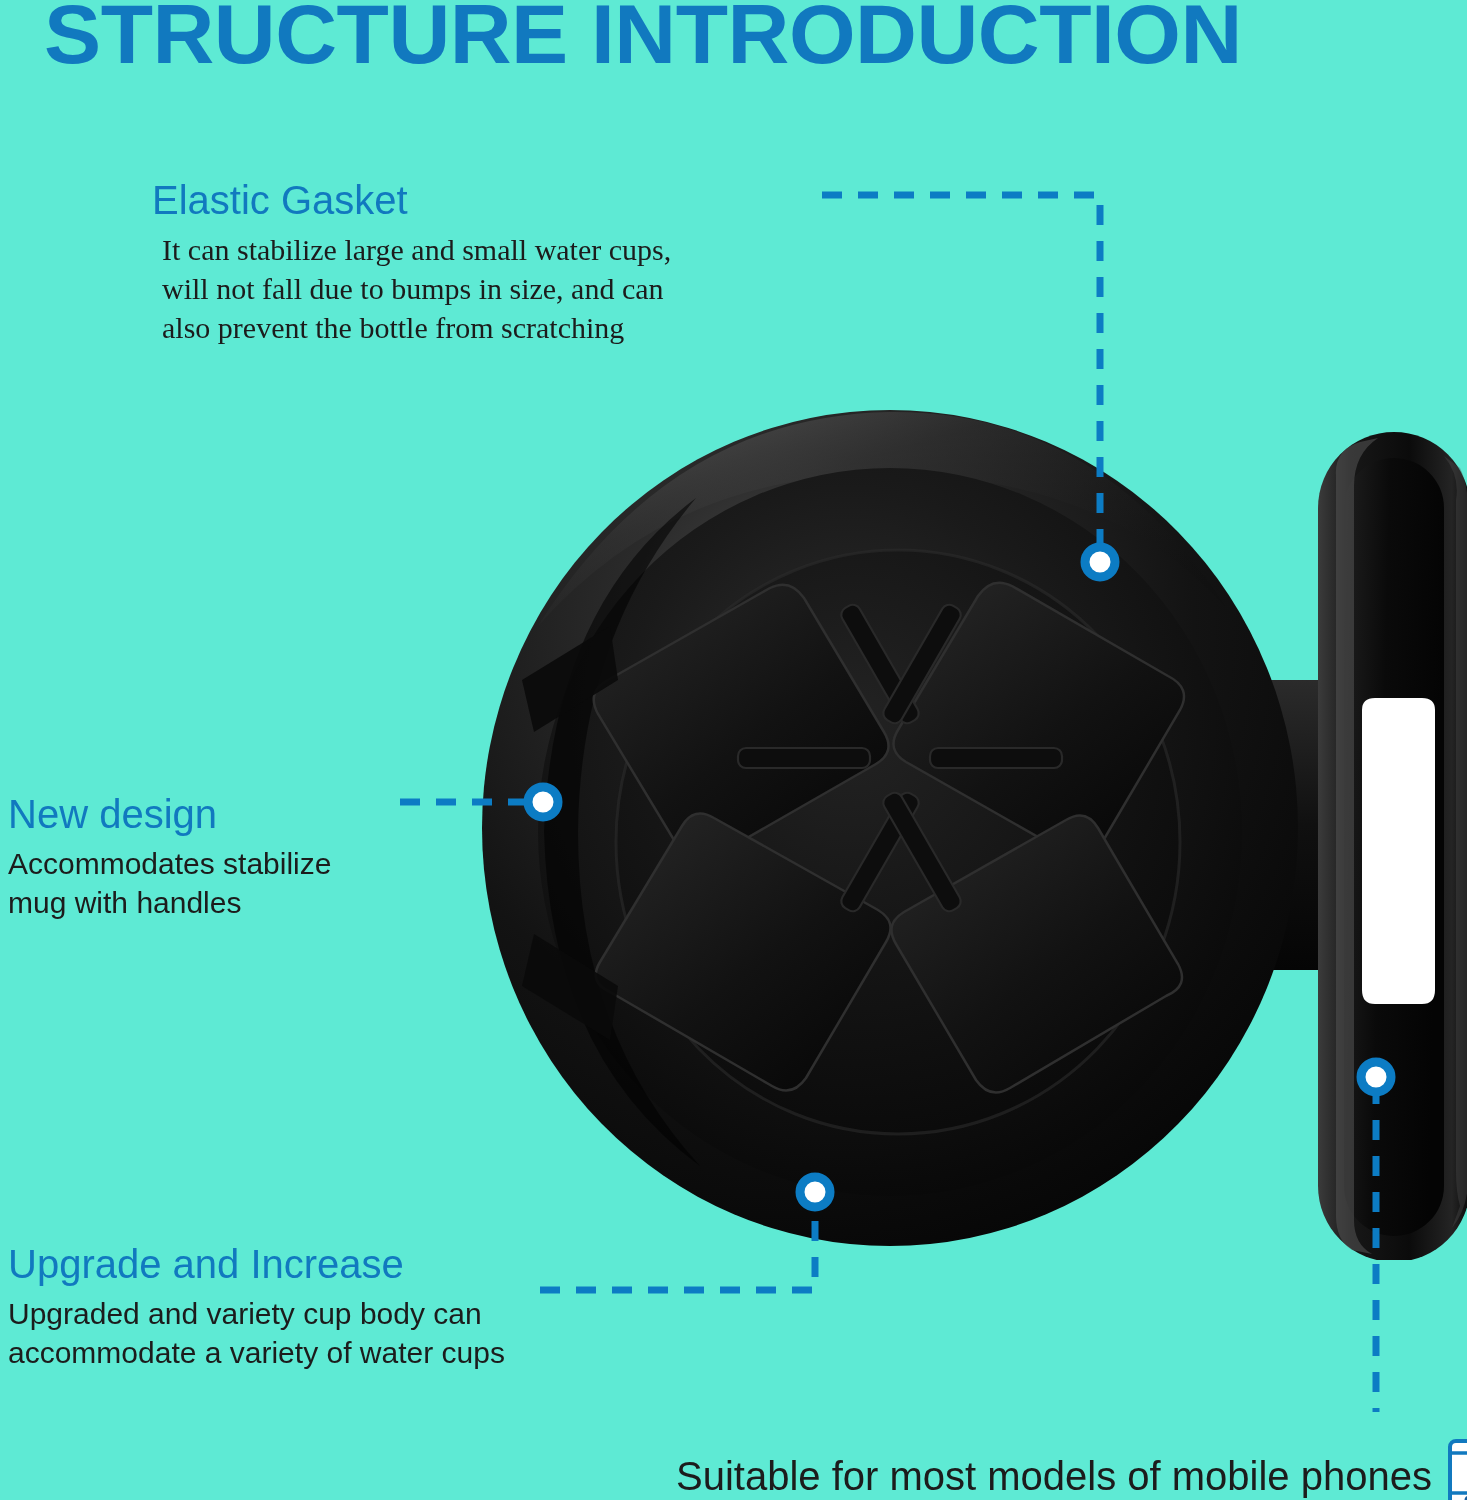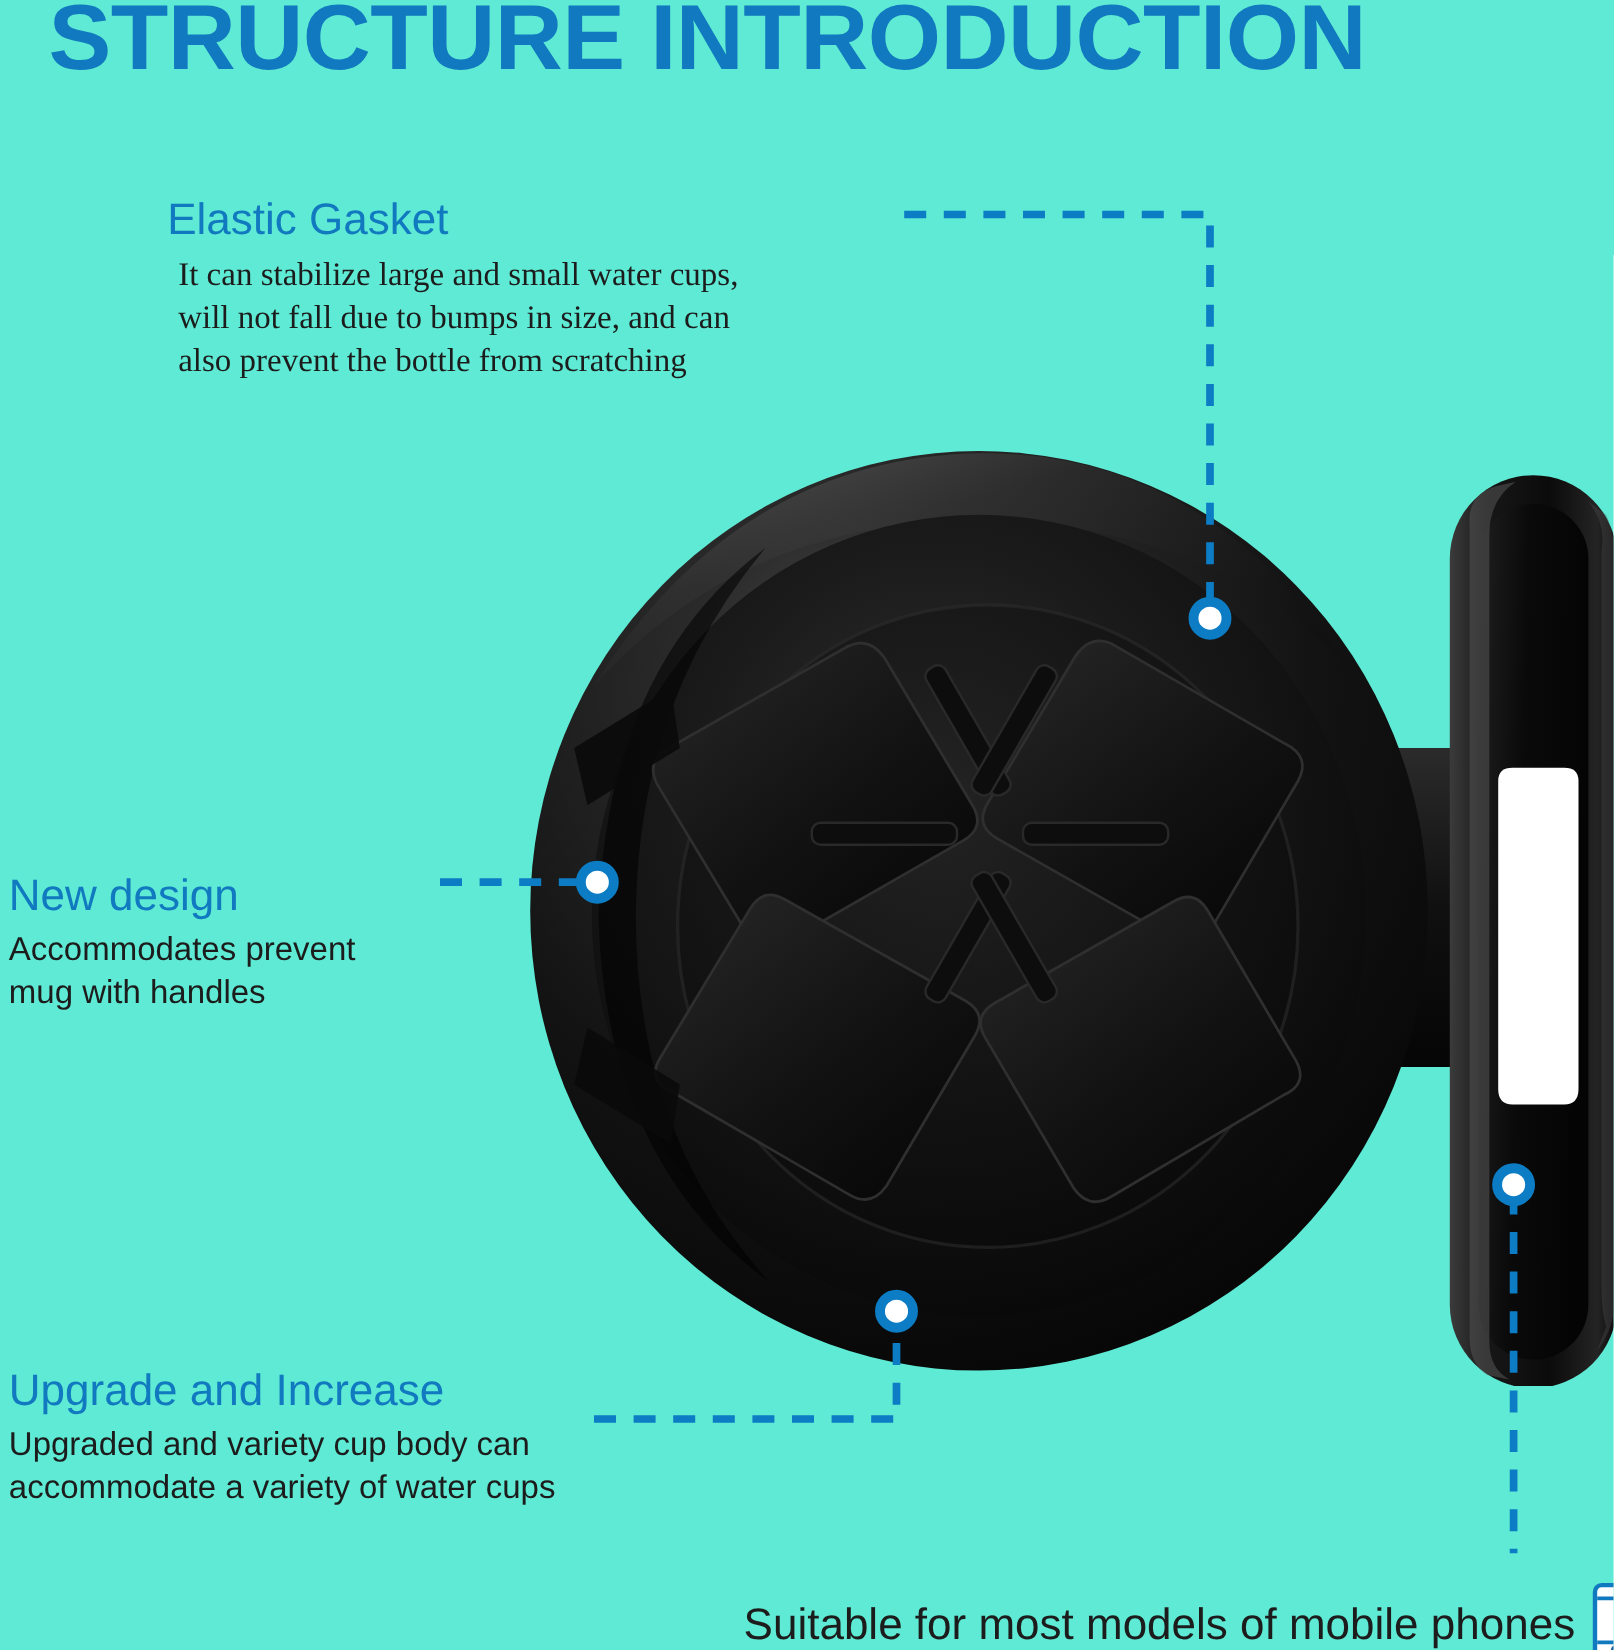--- a/index.html
+++ b/index.html
@@ -231,21 +231,21 @@
     <div class="callout-body">
       <div>It can stabilize large and small water cups,</div>
       <div>will not fall due to bumps in size, and can</div>
       <div>also prevent the bottle from scratching</div>
     </div>
   </div>
 
   <div class="callout" id="callout-new-design">
     <div class="callout-title">New design</div>
     <div class="callout-body">
-      <div>Accommodates prevent</div>
+      <div>Accommodates stabilize</div>
       <div>mug with handles</div>
     </div>
   </div>
 
   <div class="callout" id="callout-upgrade">
     <div class="callout-title">Upgrade and Increase</div>
     <div class="callout-body">
       <div>Upgraded and variety cup body can</div>
       <div>accommodate a variety of water cups</div>
     </div>

